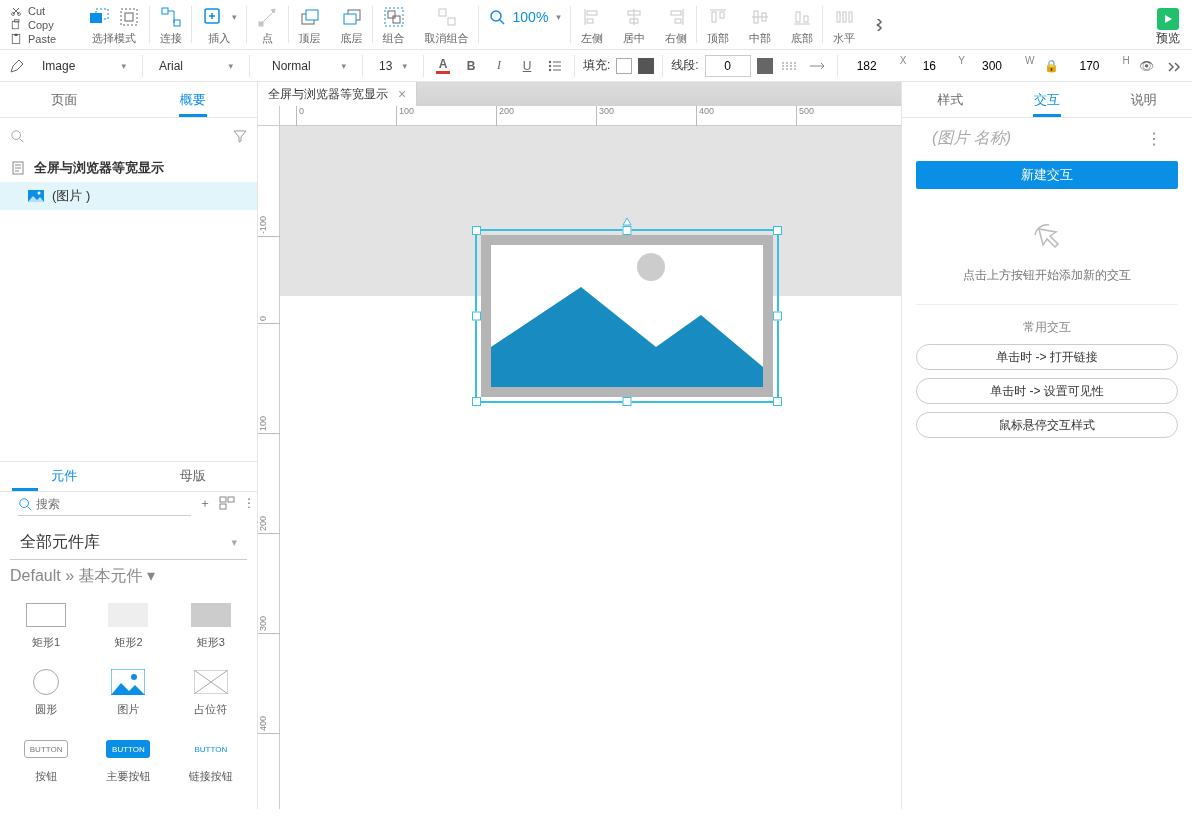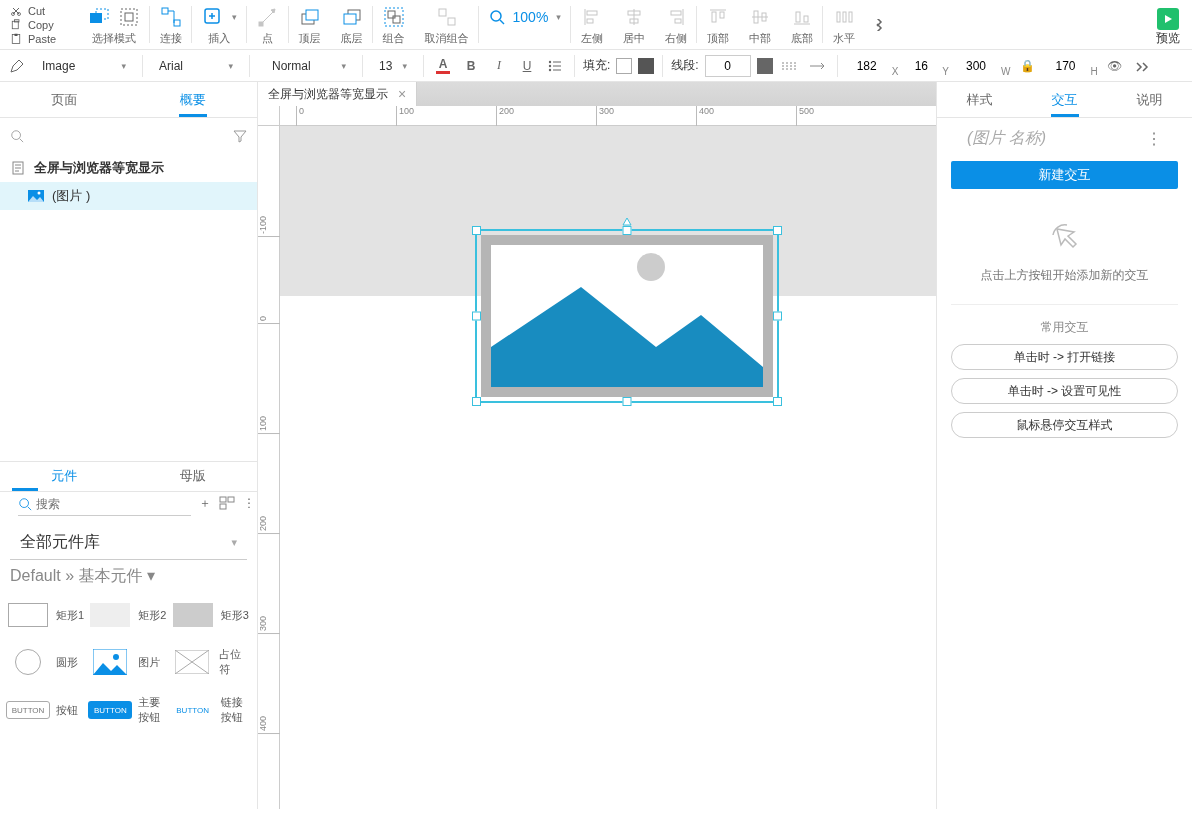--- a/index.html
+++ b/index.html
@@ -28,21 +28,21 @@
   .more-chevron{display:flex;align-items:center;padding:0 6px;cursor:pointer;}
 
   
   .fmt-bar{height:32px;border-bottom:1px solid #e5e5e5;display:flex;align-items:center;padding:0 6px;gap:6px;font-size:12px;}
   .fmt-sep{width:1px;height:22px;background:#e5e5e5;margin:0 2px;}
   .dd{display:flex;align-items:center;gap:4px;height:24px;padding:0 8px;border:none;cursor:pointer;}
   .dd .caret{font-size:9px;color:#888;}
   .fmt-ico{width:22px;height:22px;display:flex;align-items:center;justify-content:center;cursor:pointer;color:#666;}
   .sw{width:16px;height:16px;border:1px solid #aaa;}
   .num-in{width:46px;height:22px;border:1px solid #ccc;text-align:center;font-size:12px;}
-  .coord{display:flex;align-items:flex-end;gap:4px;}
+  .coord{display:flex;align-items:flex-start;gap:12px;}
   .coord .k{font-size:10px;color:#888;}
 
   
   .middle{display:flex;height:calc(817px - 58px - 32px);}
   .left-col{width:258px;display:flex;flex-direction:column;border-right:1px solid #e5e5e5;}
   .left-tabs{height:36px;display:flex;align-items:flex-end;border-bottom:1px solid #e5e5e5;}
   .left-tab{flex:1;text-align:center;font-size:13px;padding-bottom:8px;color:#666;cursor:pointer;}
   .left-tab.active{color:#0a8fe6;position:relative;}
   .left-tab.active::after{content:"";position:absolute;left:50%;transform:translateX(-50%);bottom:0;width:28px;height:3px;background:#0a8fe6;}
   .search-row{display:flex;align-items:center;height:36px;padding:0 10px;gap:8px;}
@@ -59,21 +59,21 @@
   .lib-tabs{height:30px;display:flex;align-items:flex-end;border-bottom:1px solid #e5e5e5;}
   .lib-tab{flex:1;text-align:center;font-size:13px;padding-bottom:6px;color:#666;cursor:pointer;}
   .lib-tab.active{color:#0a8fe6;position:relative;}
   .lib-tab.active::after{content:"";position:absolute;left:12px;bottom:0;width:26px;height:3px;background:#0a8fe6;}
   .lib-search{display:flex;align-items:flex-start;height:34px;padding:0 18px;gap:8px;}
   .lib-search .sbox{display:flex;align-items:center;gap:4px;border-bottom:1px solid #ccc;flex:1;height:24px;}
   .lib-search input{border:none;outline:none;font-size:12px;flex:1;}
   .lib-title{height:34px;display:flex;align-items:center;padding:0 10px;border-bottom:1px solid #ccc;font-size:16px;margin:0 10px;}
   .lib-bc{padding:6px 10px;color:#888;font-size:16px;}
   .wid-grid{display:grid;grid-template-columns:repeat(3,1fr);gap:2px 2px;padding:0 6px;}
-  .wid{display:flex;flex-direction:row;align-items:center;gap:6px;padding:8px 0;cursor:pointer;}
+  .wid{display:flex;flex-direction:column;align-items:center;gap:6px;padding:8px 0;cursor:pointer;}
   .wid .shape{width:44px;height:28px;display:flex;align-items:center;justify-content:center;}
   .wid .wl{font-size:11px;color:#555;}
   .btn-chip{width:44px;height:18px;border-radius:3px;display:flex;align-items:center;justify-content:center;font-size:8px;}
 
   
   .canvas-col{flex:1;display:flex;flex-direction:column;position:relative;background:#fff;}
   .tabstrip{height:24px;background:#e8e8e8;display:flex;align-items:stretch;}
   .tabstrip .ctab{background:#fff;display:flex;align-items:center;gap:10px;padding:0 10px;font-size:12px;border-right:1px solid #d0d0d0;}
   .tabstrip .ctab .x{color:#999;cursor:pointer;font-size:14px;}
   .tabstrip .tabrest{flex:1;background:linear-gradient(#dcdcdc,#d3d3d3);}
@@ -89,21 +89,21 @@
   .h-tl{left:-5px;top:-5px;} .h-tm{left:50%;top:-5px;transform:translateX(-50%);} .h-tr{right:-5px;top:-5px;}
   .h-ml{left:-5px;top:50%;transform:translateY(-50%);} .h-mr{right:-5px;top:50%;transform:translateY(-50%);}
   .h-bl{left:-5px;bottom:-5px;} .h-bm{left:50%;bottom:-5px;transform:translateX(-50%);} .h-br{right:-5px;bottom:-5px;}
   .rot-handle{position:absolute;left:50%;top:-14px;transform:translateX(-50%);}
   .img-widget{position:absolute;left:223px;top:129px;width:292px;height:162px;background:#b5b5b5;padding:10px;}
   .img-widget .inner{width:100%;height:100%;background:#fff;position:relative;overflow:hidden;}
   .img-widget .sun{position:absolute;right:98px;top:8px;width:28px;height:28px;border-radius:50%;background:#ccc;}
   .img-widget .mnt{position:absolute;left:0;right:0;bottom:0;height:100px;}
 
   
-  .right-col{width:256px;border-left:1px solid #e5e5e5;display:flex;flex-direction:column;background:#fff;}
+  .right-col{width:291px;border-left:1px solid #e5e5e5;display:flex;flex-direction:column;background:#fff;}
   .right-tabs{height:36px;display:flex;align-items:flex-end;border-bottom:1px solid #e5e5e5;}
   .right-tab{flex:1;text-align:center;font-size:13px;color:#666;padding-bottom:8px;cursor:pointer;}
   .right-tab.active{color:#0a8fe6;position:relative;}
   .right-tab.active::after{content:"";position:absolute;left:50%;transform:translateX(-50%);bottom:0;width:28px;height:3px;background:#0a8fe6;}
   .sel-name{display:flex;align-items:center;justify-content:space-between;padding:10px 30px;color:#aaa;font-style:italic;font-size:16px;}
   .new-int{margin:2px 14px 14px;height:28px;background:#0a8fe6;color:#fff;border-radius:2px;display:flex;align-items:center;justify-content:center;font-size:13px;cursor:pointer;}
   .empty-int{display:flex;flex-direction:column;align-items:center;gap:10px;padding:18px 0 20px;color:#777;font-size:12px;border-bottom:1px solid #eee;margin:0 14px;}
   .empty-int svg{width:36px;height:36px;stroke:#bbb;fill:none;}
   .cx-title{text-align:center;font-size:12px;color:#888;margin:14px 0 8px;}
   .cx-btn{margin:0 14px 8px;height:26px;border:1px solid #ccc;border-radius:13px;display:flex;align-items:center;justify-content:center;font-size:12px;cursor:pointer;}

